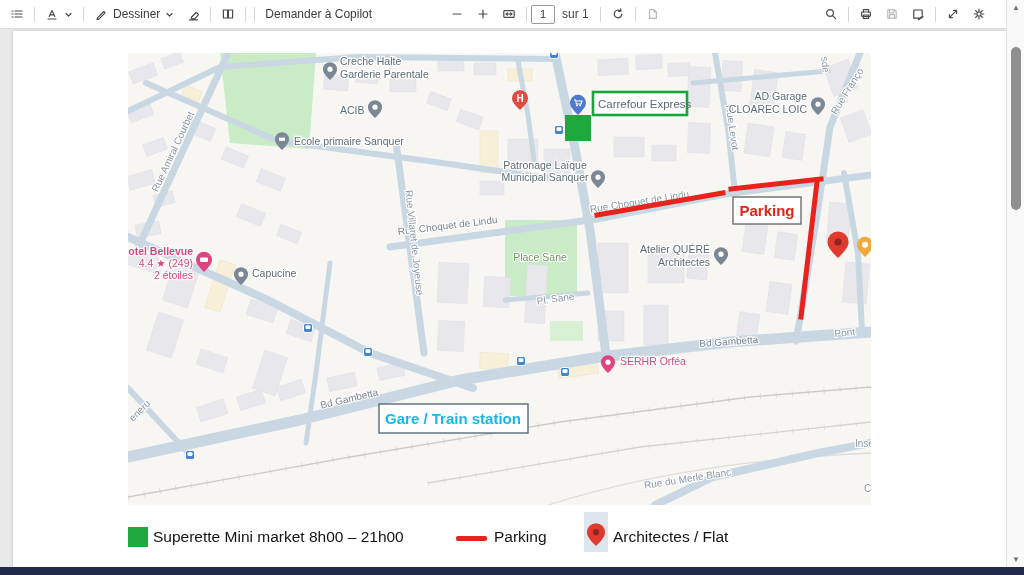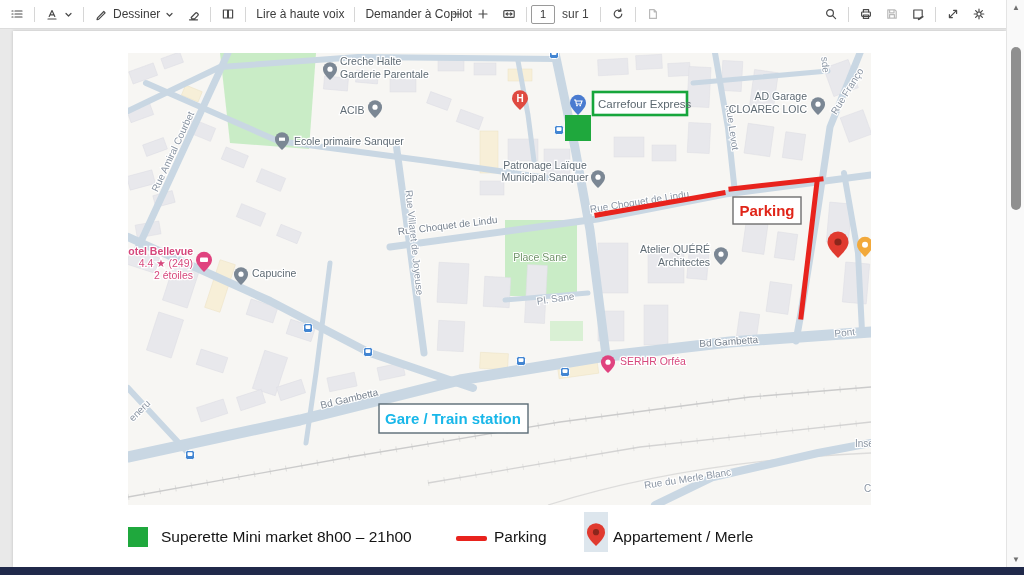--- a/index.html
+++ b/index.html
@@ -21,21 +21,21 @@
   .pagebox{width:24px;height:19px;border:1px solid #9a9a9a;border-radius:2px;text-align:center;
            font-size:11px;padding:0;color:#333;background:#fff;font-family:"Liberation Sans",sans-serif;}
   .surlab{margin:0 7px 0 7px;color:#444;}
   
   .page{position:absolute;left:13px;top:31px;width:993px;height:536px;background:#fff;
         box-shadow:0 0 3px rgba(0,0,0,.18);z-index:2;}
   .mapwrap{position:absolute;left:115px;top:22px;width:743px;height:452px;}
   
   .legend-sq{position:absolute;left:115px;top:496px;width:20px;height:20px;background:#1fa83d;}
   .legend-txt{position:absolute;font-size:15.5px;color:#141414;top:497px;white-space:nowrap;}
-  .lg1{left:148px;text-align:center;}
+  .lg1{left:140px;text-align:center;}
   .legend-line{position:absolute;left:443px;top:505px;width:31px;height:5px;background:#e8231d;border-radius:2px;}
   .lg2{left:481px;}
   .legend-pin{position:absolute;left:571px;top:481px;width:24px;height:40px;}
   .lg3{left:600px;}
   
   .scroll{position:absolute;right:0;top:0;width:18px;height:567px;background:#f9f9f9;
           border-left:1px solid #e4e4e4;z-index:8;}
   .scroll .arr{position:absolute;left:0;width:18px;text-align:center;font-size:8px;color:#707070;}
   .thumb{position:absolute;left:4px;top:47px;width:10px;height:163px;background:#8f8f8f;border-radius:5px;}
   
@@ -91,23 +91,20 @@
           </svg>
       </div>
       <div class="sep"></div>
       <div class="tbtn">
         <svg class="ic">
             <rect x="2.4" y="3" width="4.2" height="8"></rect>
             <rect x="7.4" y="3" width="4.2" height="8"></rect>
           </svg>
       </div>
       <div class="sep"></div>
-      <div class="tbtn">
-        <span>Lire à haute voix</span>
-      </div>
       <div class="sep"></div>
       <div class="tbtn">
         <span>Demander à Copilot</span>
       </div>
     </div>
 
     <div class="tb-group tb-mid">
       <div class="tbtn">
         <svg class="ic">
             <path d="M3 7h8"></path>
@@ -455,21 +452,21 @@
       <div class="legend-txt lg2">Parking</div>
       <div class="legend-pin">
         <svg width="24" height="40" viewBox="0 0 24 40">
           <rect x="0" y="0" width="24" height="40" fill="#dde6ed"></rect>
           <g transform="translate(12 34)">
               <path d="M0 0C-5.5-5.5-9-9.4-9-13.8a9 9 0 1 1 18 0C9-9.4 5.5-5.5 0 0Z" fill="#e03a2f"></path>
               <circle cx="0" cy="-13.8" r="3.1" fill="#8c261c"></circle>
             </g>
         </svg>
       </div>
-      <div class="legend-txt lg3">Appartement / Merle</div>
+      <div class="legend-txt lg3">Architectes / Flat</div>
     </div>
   </div>
 
   <div class="scroll">
     <div class="arr" style="top:3px;">▲</div>
     <div class="thumb"></div>
     <div class="arr" style="bottom:3px;">▼</div>
   </div>
 
   <div class="taskbar"></div>

